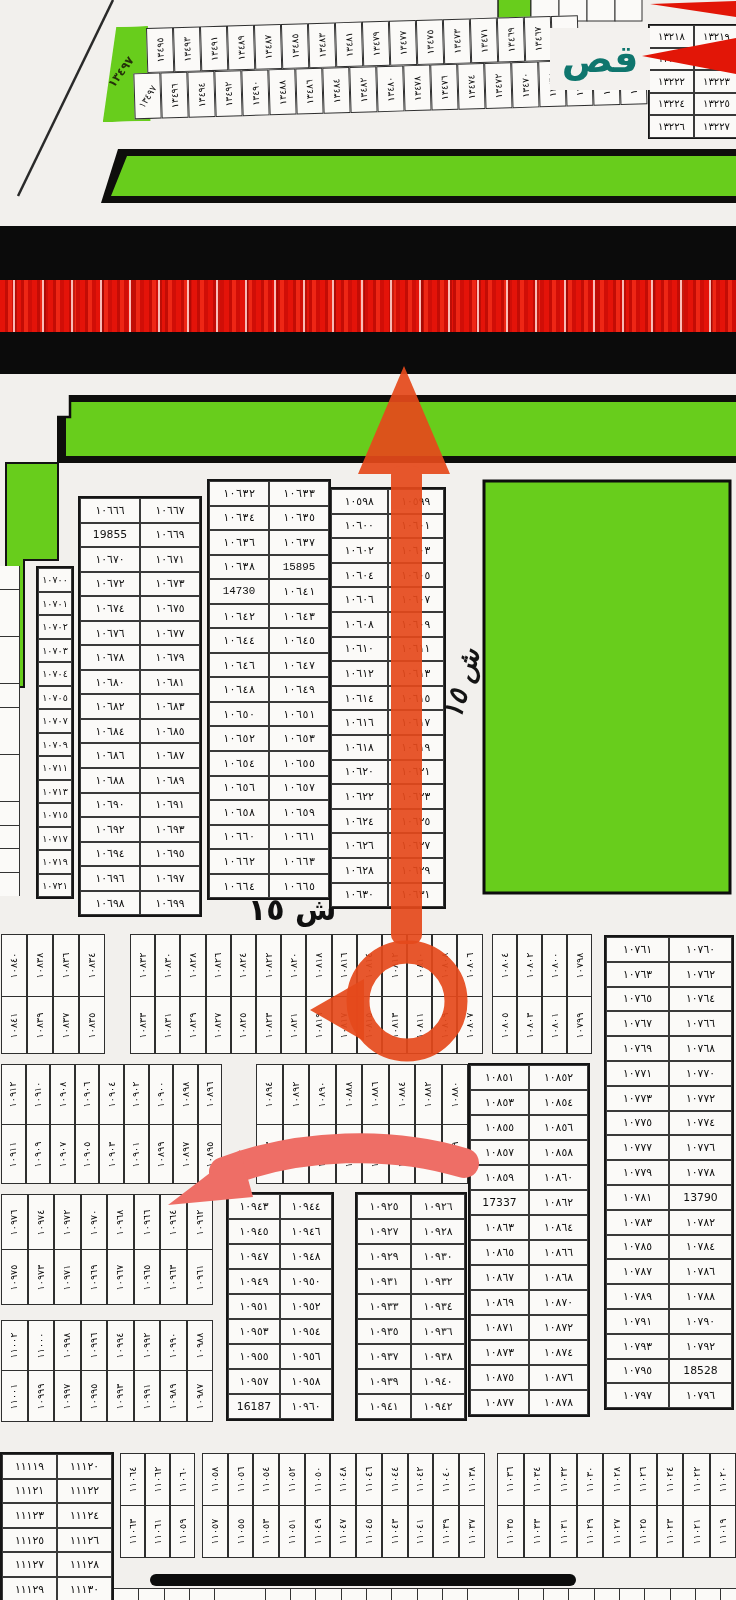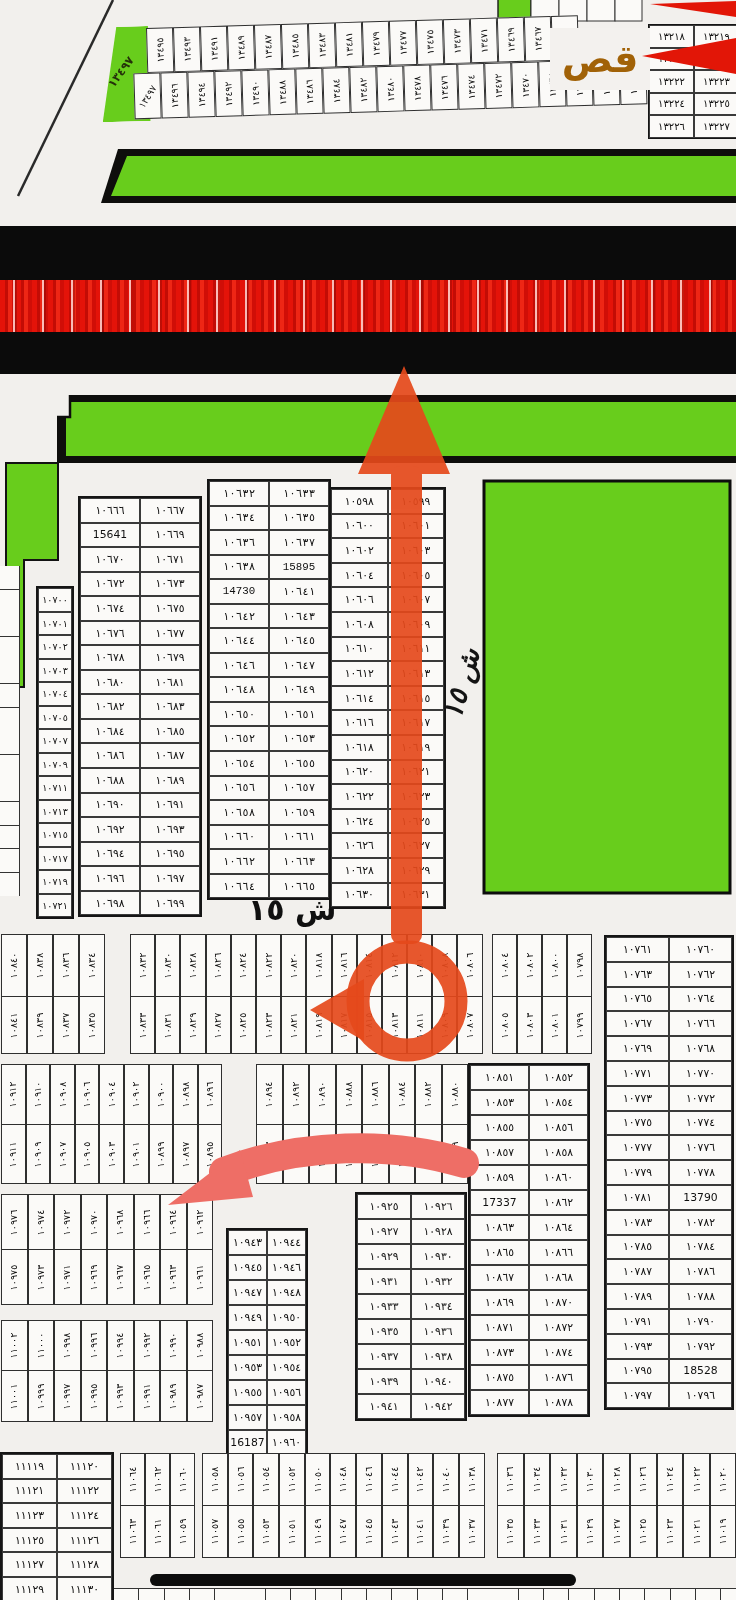--- a/index.html
+++ b/index.html
@@ -43,21 +43,21 @@
               font-size:11.5px;font-weight:600;color:#25310a;white-space:nowrap;}
 
   
   #roadband{left:0;top:226px;width:736px;height:148px;background:#0b0b0b;}
   #roadred{left:0;top:280px;width:736px;height:52px;
     background:
       repeating-linear-gradient(90deg, rgba(255,214,210,0) 0 13px, rgba(255,216,212,.85) 13px 14.5px, rgba(90,0,0,.28) 14.5px 16.5px, rgba(255,214,210,0) 16.5px 29px),
       repeating-linear-gradient(90deg,#e41309 0 5px,#c30c05 5px 8px,#ee2615 8px 12px,#d00e07 12px 16px);}
   #qas{left:550px;top:28px;width:100px;height:62px;background:#f3f1ee;
        display:flex;align-items:center;justify-content:center;
-       font-size:38px;font-weight:700;color:#a16207;}
+       font-size:38px;font-weight:700;color:#0f766e;}
   #street15h{left:248px;top:892px;font-size:30px;font-weight:600;color:#101010;letter-spacing:2px;}
   #street15v{left:396px;top:668px;width:130px;text-align:center;transform:rotate(-74deg);
              font-size:27px;font-weight:600;font-style:italic;color:#141414;letter-spacing:2px;}
   #ghostcol{left:0;top:566px;width:19px;height:330px;border-right:1.4px solid #333;
             background:repeating-linear-gradient(180deg,#fbfaf8 0 22.9px,#333 22.9px 23.6px);}
   #bottomedge{left:114px;top:1588px;width:622px;height:12px;border-top:1.2px solid #333;
               background:repeating-linear-gradient(90deg,#fbfaf8 0 24.3px,#333 24.3px 25.3px);}
   #blackbar{left:150px;top:1574px;width:426px;height:12px;background:#0c0c0c;border-radius:7px;}
   .z2{z-index:2;} .z3{z-index:3;} .z4{z-index:4;}
 </style>
@@ -227,21 +227,21 @@
       <span class="tc">١٣٢٢٤</span>
       <span class="tc">١٣٢٢٥</span>
     </div>
     <div class="trow">
       <span class="tc">١٣٢٢٦</span>
       <span class="tc">١٣٢٢٧</span>
     </div>
   </div>
 
 <div class="abs z2" id="ghostcol"></div>
-<div class="tbl" style="left:36px;top:566px;width:38px;margin-top:20px;--rh:23.5px;--fs:9.5px;">
+<div class="tbl" style="left:36px;top:566px;width:38px;--rh:23.5px;--fs:9.5px;">
     <div class="trow">
       <span class="tc">١٠٧٠٠</span>
     </div>
     <div class="trow">
       <span class="tc">١٠٧٠١</span>
     </div>
     <div class="trow">
       <span class="tc">١٠٧٠٢</span>
     </div>
     <div class="trow">
@@ -277,21 +277,21 @@
     <div class="trow">
       <span class="tc">١٠٧٢١</span>
     </div>
   </div>
 <div class="tbl" style="left:78px;top:496px;width:124px;--rh:24.55px;">
     <div class="trow">
       <span class="tc">١٠٦٦٦</span>
       <span class="tc">١٠٦٦٧</span>
     </div>
     <div class="trow">
-      <span class="tc">15641</span>
+      <span class="tc">19855</span>
       <span class="tc">١٠٦٦٩</span>
     </div>
     <div class="trow">
       <span class="tc">١٠٦٧٠</span>
       <span class="tc">١٠٦٧١</span>
     </div>
     <div class="trow">
       <span class="tc">١٠٦٧٢</span>
       <span class="tc">١٠٦٧٣</span>
     </div>
@@ -1080,21 +1080,21 @@
     <div class="bcol">
       <span class="bv">
         <i>١٠٩٨٨</i>
       </span>
       <span class="bv b2">
         <i>١٠٩٨٧</i>
       </span>
     </div>
   </div>
 
-<div class="tbl" style="left:226px;top:1192px;width:82px;margin-top:36px;--rh:25px;">
+<div class="tbl" style="left:226px;top:1192px;width:108px;--rh:25px;">
     <div class="trow">
       <span class="tc">١٠٩٤٣</span>
       <span class="tc">١٠٩٤٤</span>
     </div>
     <div class="trow">
       <span class="tc">١٠٩٤٥</span>
       <span class="tc">١٠٩٤٦</span>
     </div>
     <div class="trow">
       <span class="tc">١٠٩٤٧</span>

